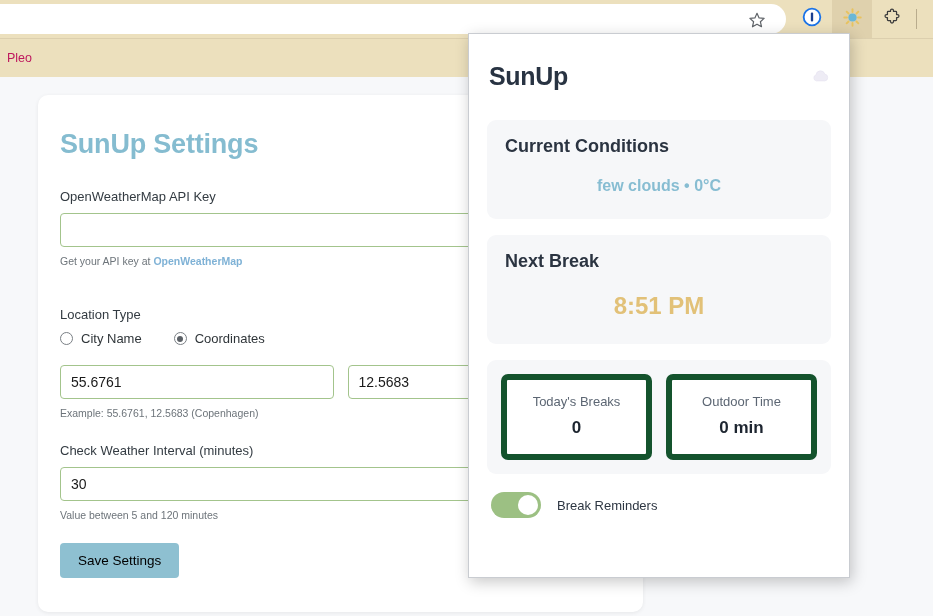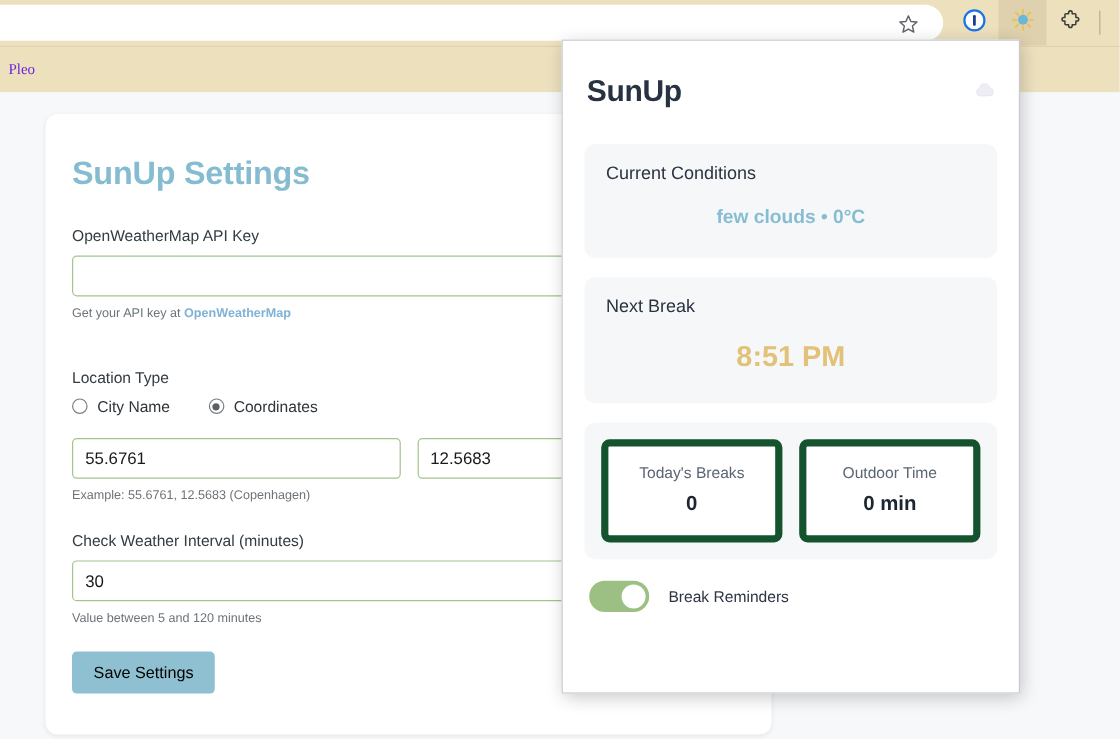--- a/index.html
+++ b/index.html
@@ -47,22 +47,21 @@
   #tab-strip {
     position: absolute; left: 0; top: 38px;
     width: 933px; height: 39px;
     background: #ece0bd;
     border-top: 1px solid #dccfae;
     display: flex; align-items: center;
   }
   #tab-title {
     margin-left: 7px;
     font-size: 12.5px;
-    color: #6d28d9;
-    font-family: Liberation Serif, serif;
+    color: #be185d;
   }
 
   
   #page-area {
     position: absolute; left: 0; top: 77px;
     width: 933px; height: 539px;
     background: #f7f8fa;
     overflow: hidden;
   }
   #settings-card {
@@ -164,21 +163,21 @@
     letter-spacing: -0.3px;
   }
   #weather-cloud-icon { font-size: 15px; line-height: 1; opacity: .85; }
   .panel {
     background: #f6f7f9;
     border-radius: 9px;
     padding: 16px 18px 24px 18px;
     margin-bottom: 16px;
   }
   .panel-title {
-    font-size: 15px; font-weight: normal;
+    font-size: 18px; font-weight: bold;
     color: #2b3441;
   }
   .panel-value {
     text-align: center;
     font-size: 16px; font-weight: bold;
     margin-top: 20px;
   }
   #current-conditions-value { color: #87bdd2; }
   #next-break-value { color: #e2c178; font-size: 24px; }
   #stats-panel {

